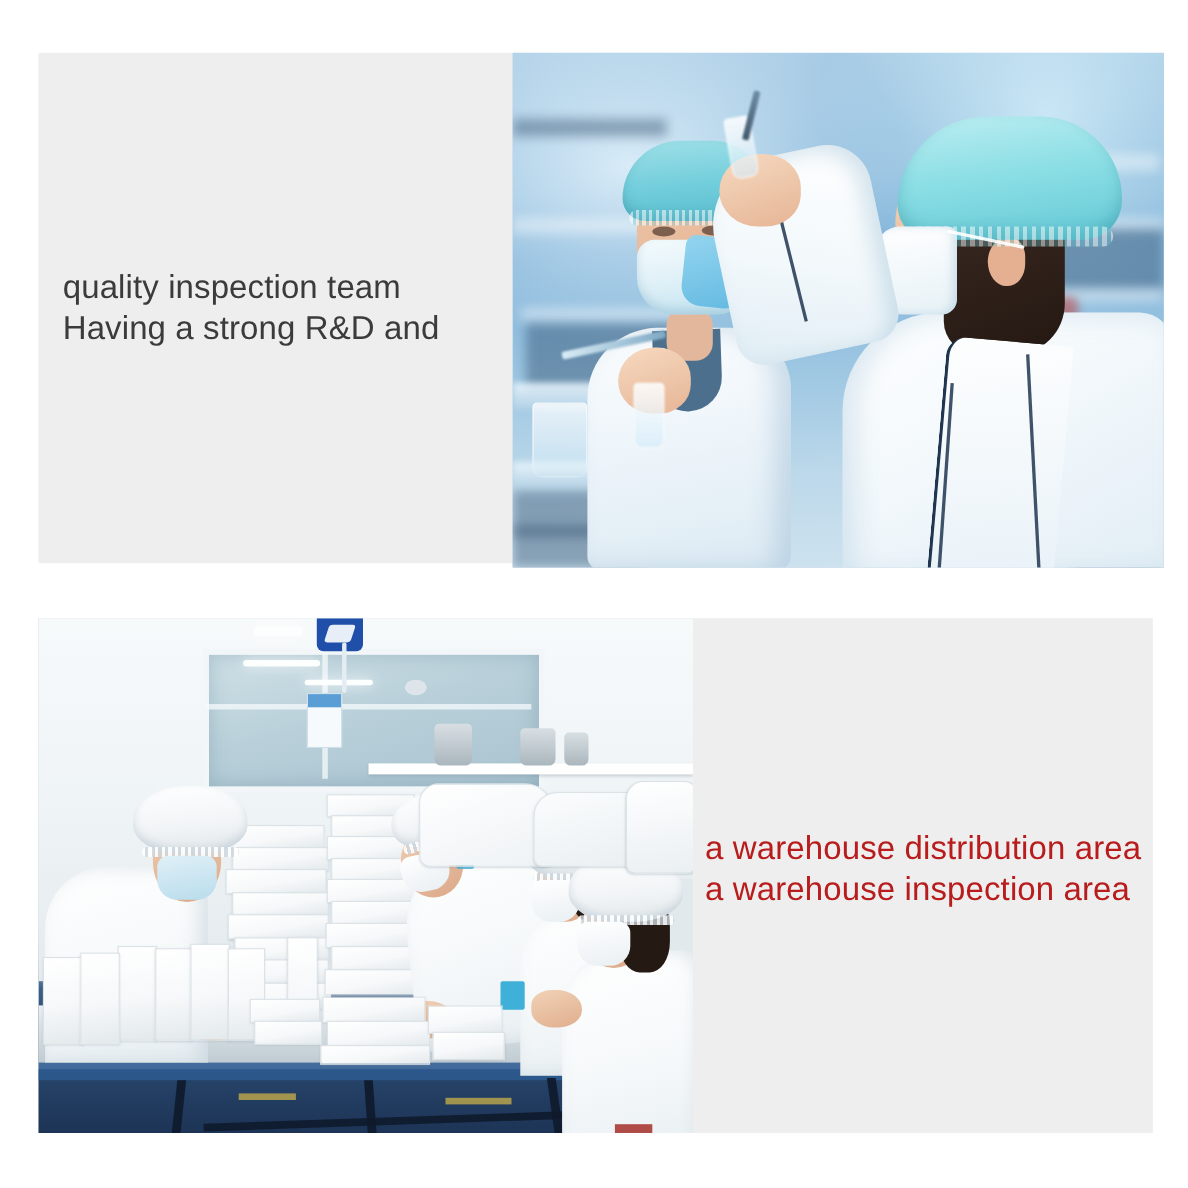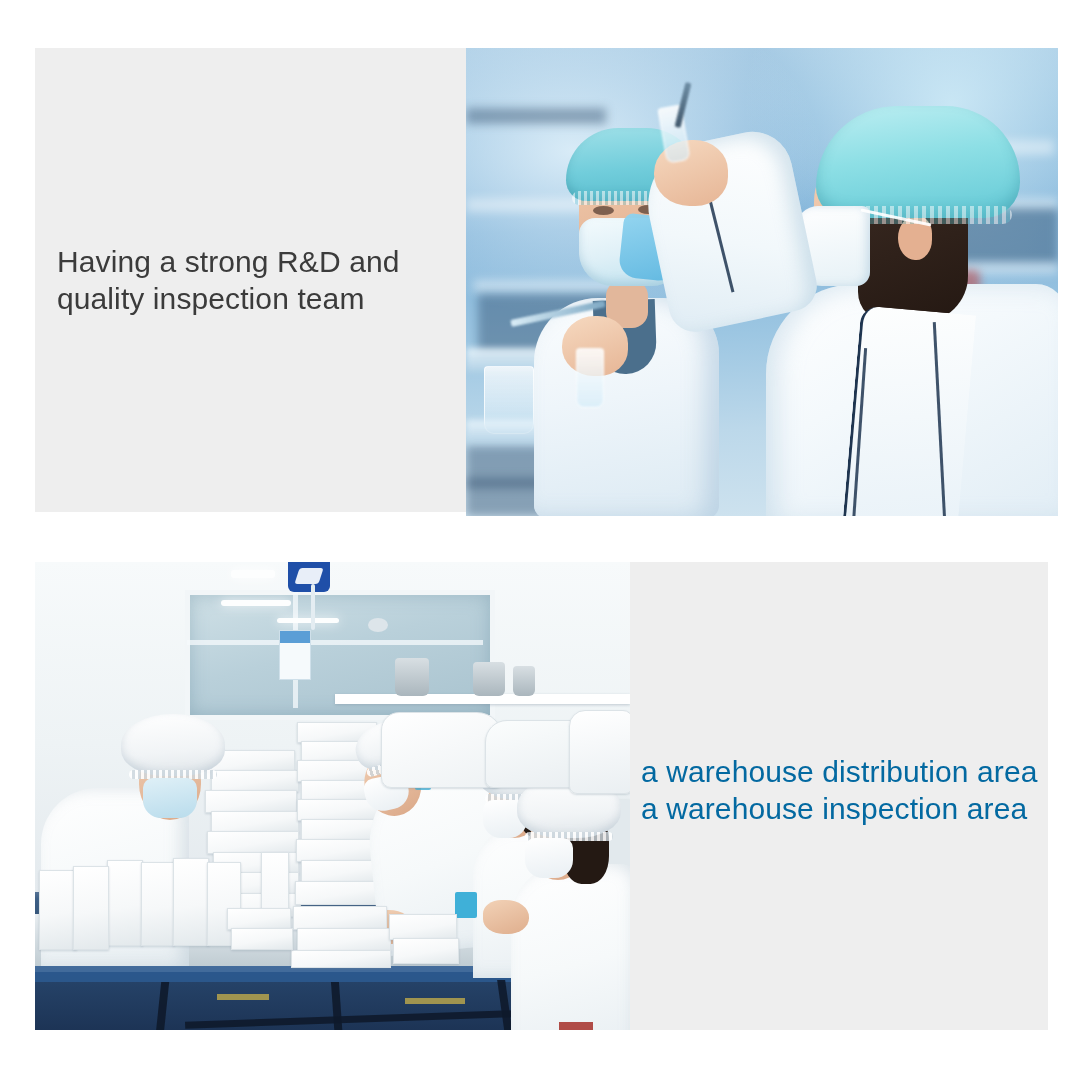--- a/index.html
+++ b/index.html
@@ -414,22 +414,22 @@
   }
 </style>
 </head>
 <body style="background: rgb(255, 255, 255);">
 
 <div class="canvas">
 
   <div class="panel" id="top-text-panel" style="background: rgb(238, 238, 238);"></div>
 
   <div class="caption" id="top-caption" style="color: rgb(59, 59, 59);">
+    <span class="line">quality inspection team</span>
     <span class="line">Having a strong R&amp;D and</span>
-    <span class="line">quality inspection team</span>
   </div>
 
   <div class="photo" id="top-photo">
     <div class="lab-scene">
 
       <div class="lab-bg-dark" style="left:0; top:60px; width:140px; height:16px;"></div>
       <div class="lab-bg-shelf" style="left:0; top:150px; width:120px; height:14px;"></div>
       <div class="lab-bg-shelf" style="left:8px; top:232px; width:150px; height:12px;"></div>
       <div class="lab-bg-dark" style="left:12px; top:246px; width:140px; height:62px;"></div>
       <div class="lab-counter" style="left:0; top:300px; width:170px; height:24px;"></div>
@@ -477,21 +477,21 @@
       <div class="vial lab-soft" style="left:196px; top:58px; width:22px; height:54px; transform:rotate(-10deg);"></div>
       <div class="vial lab-soft" style="left:110px; top:300px; width:26px; height:58px;"></div>
       <div class="pipette lab-soft" style="left:214px; top:34px; width:6px; height:46px; transform:rotate(14deg);"></div>
       <div class="pipette lab-soft" style="left:44px; top:262px; width:96px; height:7px; transform:rotate(-12deg); background:linear-gradient(90deg,#d9ecf6,#7fa9c4);"></div>
 
     </div>
   </div>
 
   <div class="panel" id="bottom-text-panel" style="background: rgb(238, 238, 238);"></div>
 
-  <div class="caption" id="bottom-caption" style="color: #0369a1;">
+  <div class="caption" id="bottom-caption" style="color: #b91c1c;">
     <span class="line">a warehouse distribution area</span>
     <span class="line">a warehouse inspection area</span>
   </div>
 
   <div class="photo" id="bottom-photo">
     <div class="pack-scene">
 
       <div class="pk-wall"></div>
       <div class="pk-window"></div>
       <div class="pk-window-bar" style="left:152px; top:78px; width:296px; height:5px;"></div>

